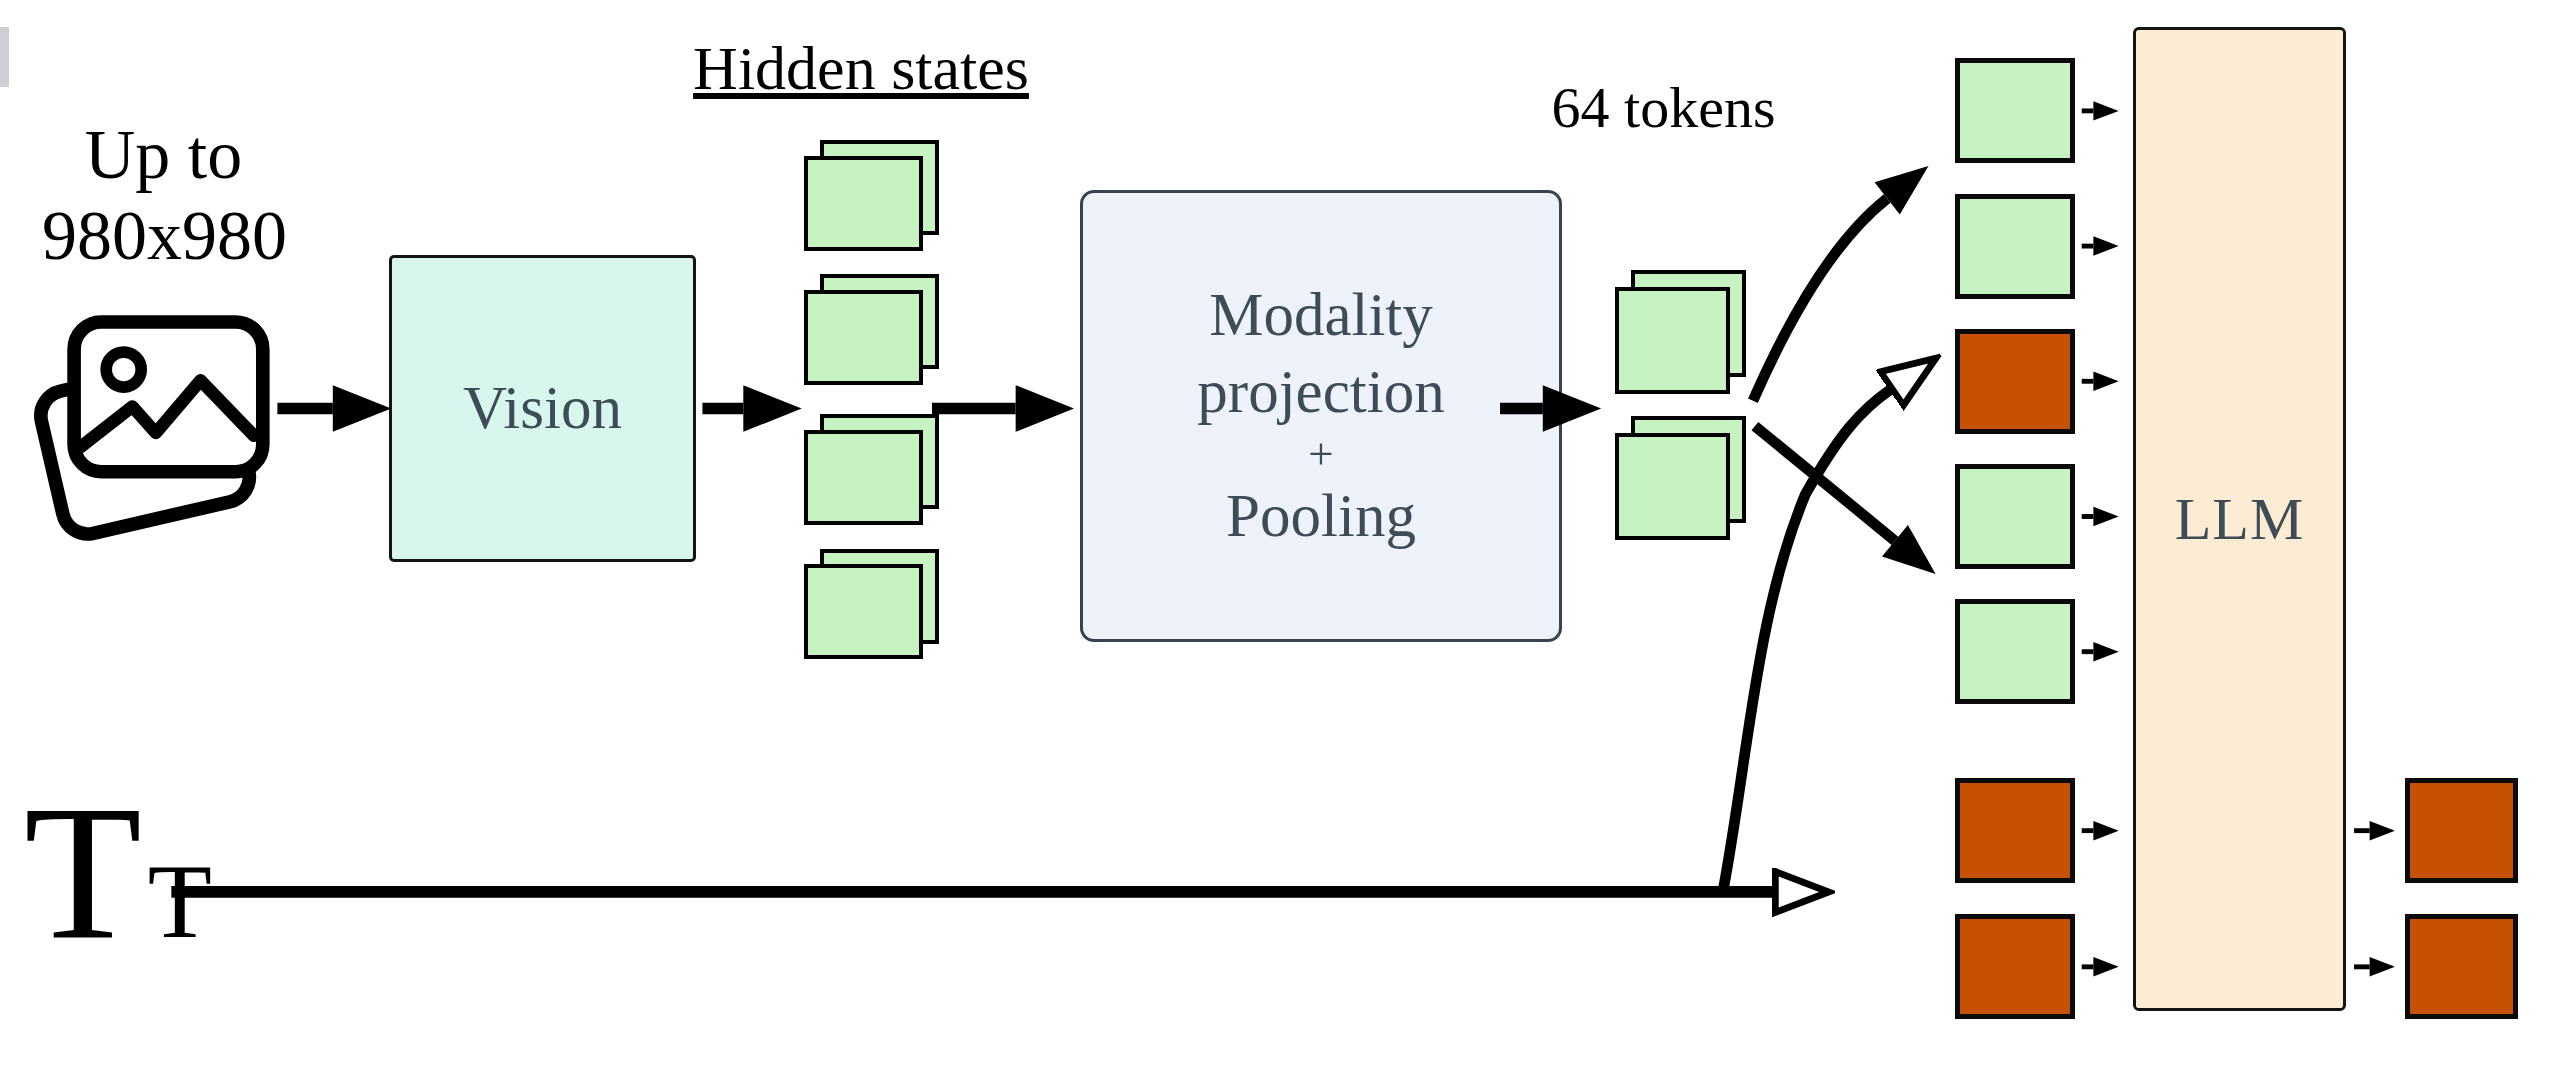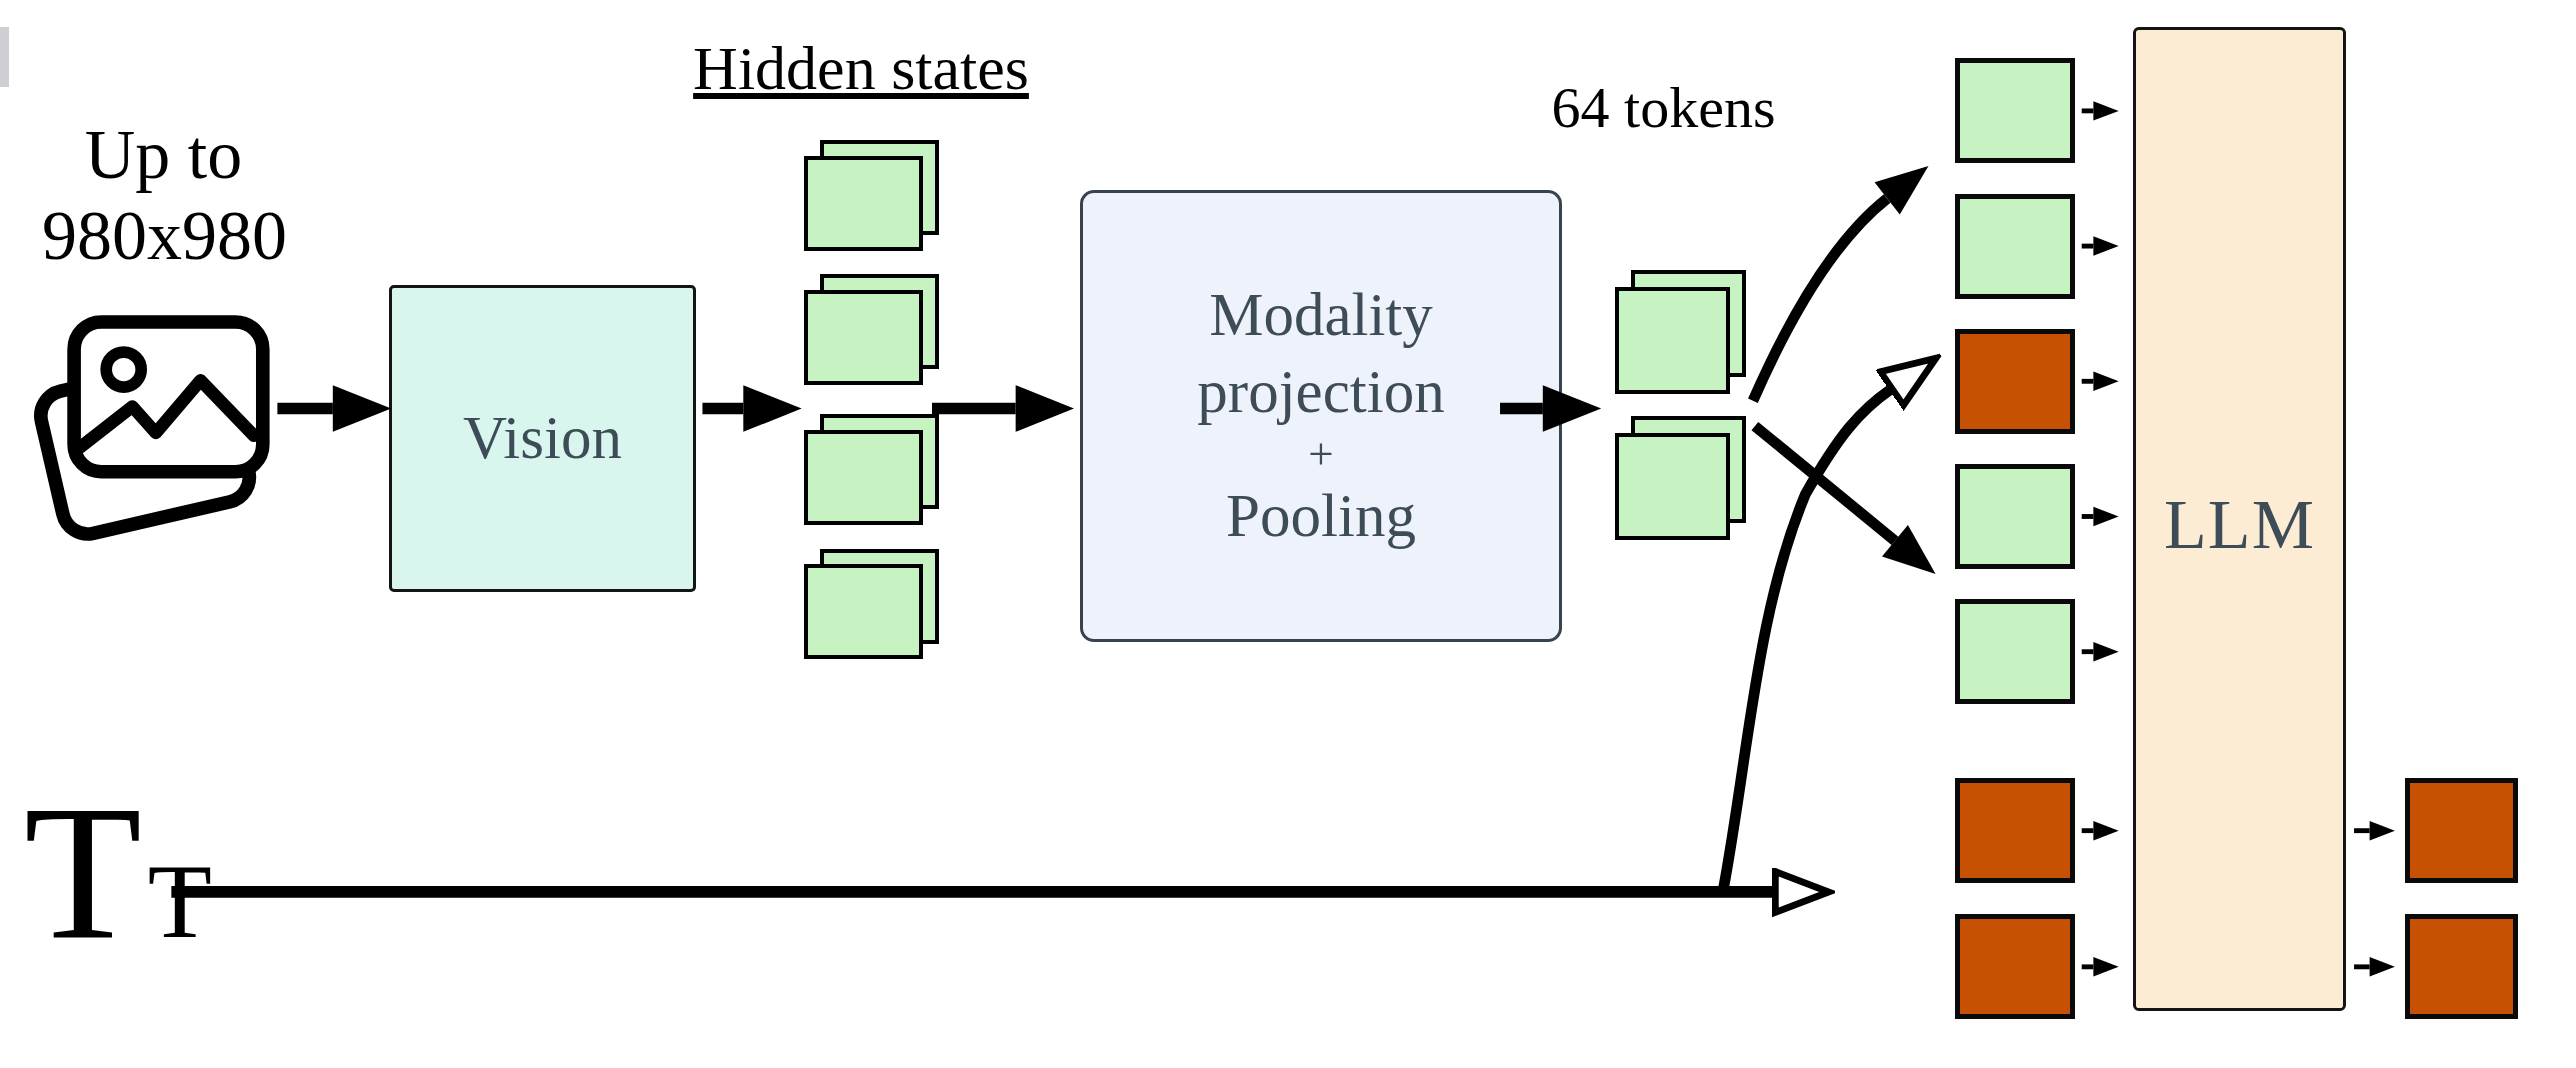--- a/index.html
+++ b/index.html
@@ -17,38 +17,38 @@
   #up-to-label{left:42px;top:115px;width:243px;font-size:70px;line-height:1.15;}
   #hidden-states-label{left:642px;top:33px;width:438px;font-size:62px;text-decoration:underline;}
   #pooled-label{left:1503px;top:70px;width:321px;font-size:58px;line-height:1.3;}
   #vision-box{left:389px;top:255px;width:307px;height:307px;border:3.9px solid #141414;
               border-radius:4.9px;font-size:61px;line-height:1.28;}
   #modality-box{left:1080px;top:190px;width:482px;height:452px;border:3.9px solid #39434f;
                 border-radius:14px;font-size:61px;line-height:1.26;}
   #modality-box .plus{font-size:45px;line-height:1.05;}
   #llm-box{left:2133px;top:27px;width:213px;height:984px;border:3.9px solid #141414;border-radius:5.8px;z-index:2;}
   #llm-label{position:absolute;left:-29px;right:-29px;top:455px;text-align:center;
-             font-size:70px;letter-spacing:1px;}
+             font-size:60px;letter-spacing:1px;}
   #t-symbol{position:absolute;left:24px;top:786px;font-size:193px;line-height:0.9;color:#000;z-index:2;}
   #t-symbol .tsub{font-size:105px;margin-left:5.8px;}
   #edge-artifact{position:absolute;left:0;top:27px;width:8.8px;height:60px;background:#c4c7cc;opacity:.85;z-index:2;}
 </style>
 </head>
 <body>
 
 <div class="canvas">
 
   <div id="edge-artifact"></div>
 
   <div class="lbl" id="up-to-label">
     <div>Up to</div>
     <div>980x980</div>
   </div>
 
-  <div class="box slate" id="vision-box" style="background: rgb(216, 245, 238); color: rgb(61, 76, 87); margin-top: 30px;">
+  <div class="box slate" id="vision-box" style="background: rgb(216, 245, 238); color: rgb(61, 76, 87);">
     <div>Vision</div>
   </div>
 
   <div class="lbl" id="hidden-states-label">Hidden states</div>
 
   <div class="sq" style="left: 820px; top: 140px; width: 119px; height: 95px; background: rgb(199, 243, 195);"></div>
   <div class="sq" style="left: 804px; top: 156px; width: 119px; height: 95px; background: rgb(199, 243, 195);"></div>
   <div class="sq" style="left: 820px; top: 274px; width: 119px; height: 95px; background: rgb(199, 243, 195);"></div>
   <div class="sq" style="left: 804px; top: 290px; width: 119px; height: 95px; background: rgb(199, 243, 195);"></div>
   <div class="sq" style="left: 820px; top: 414px; width: 119px; height: 95px; background: rgb(199, 243, 195);"></div>

